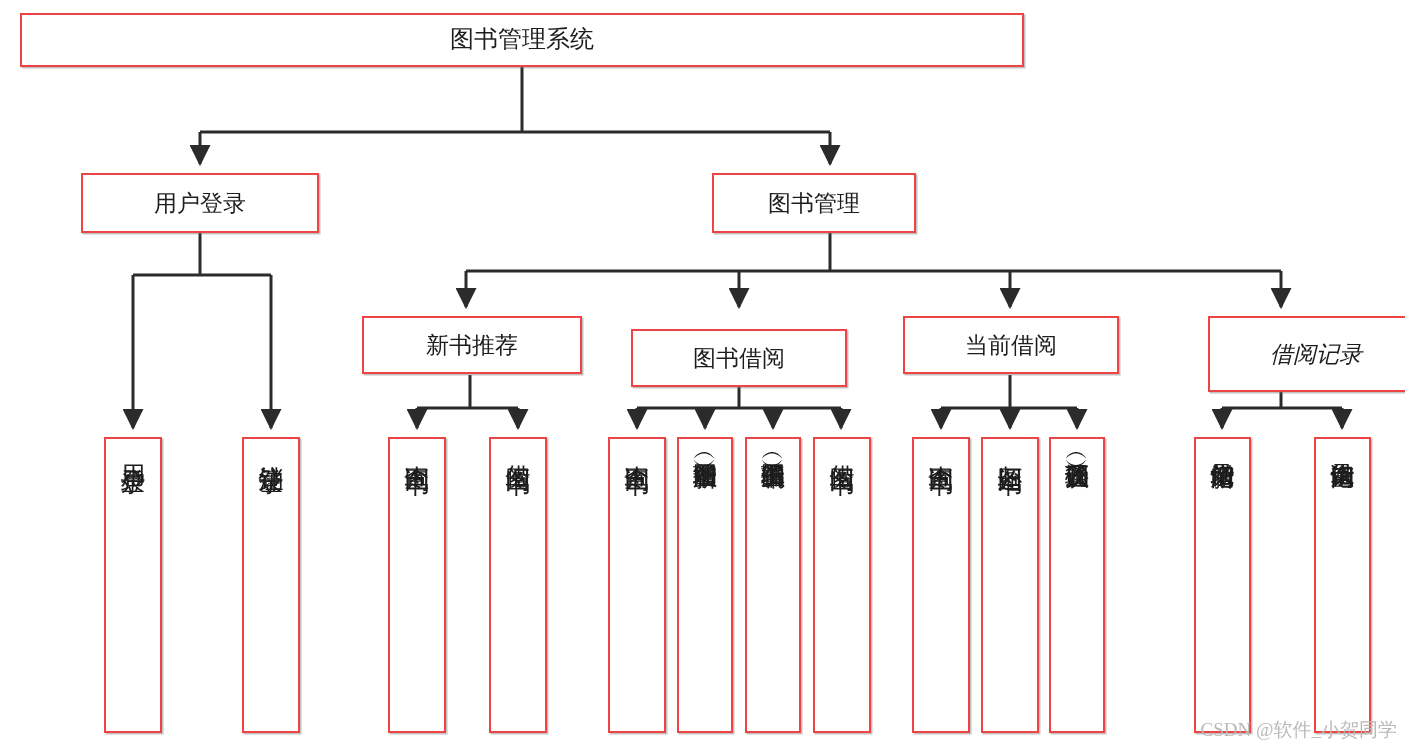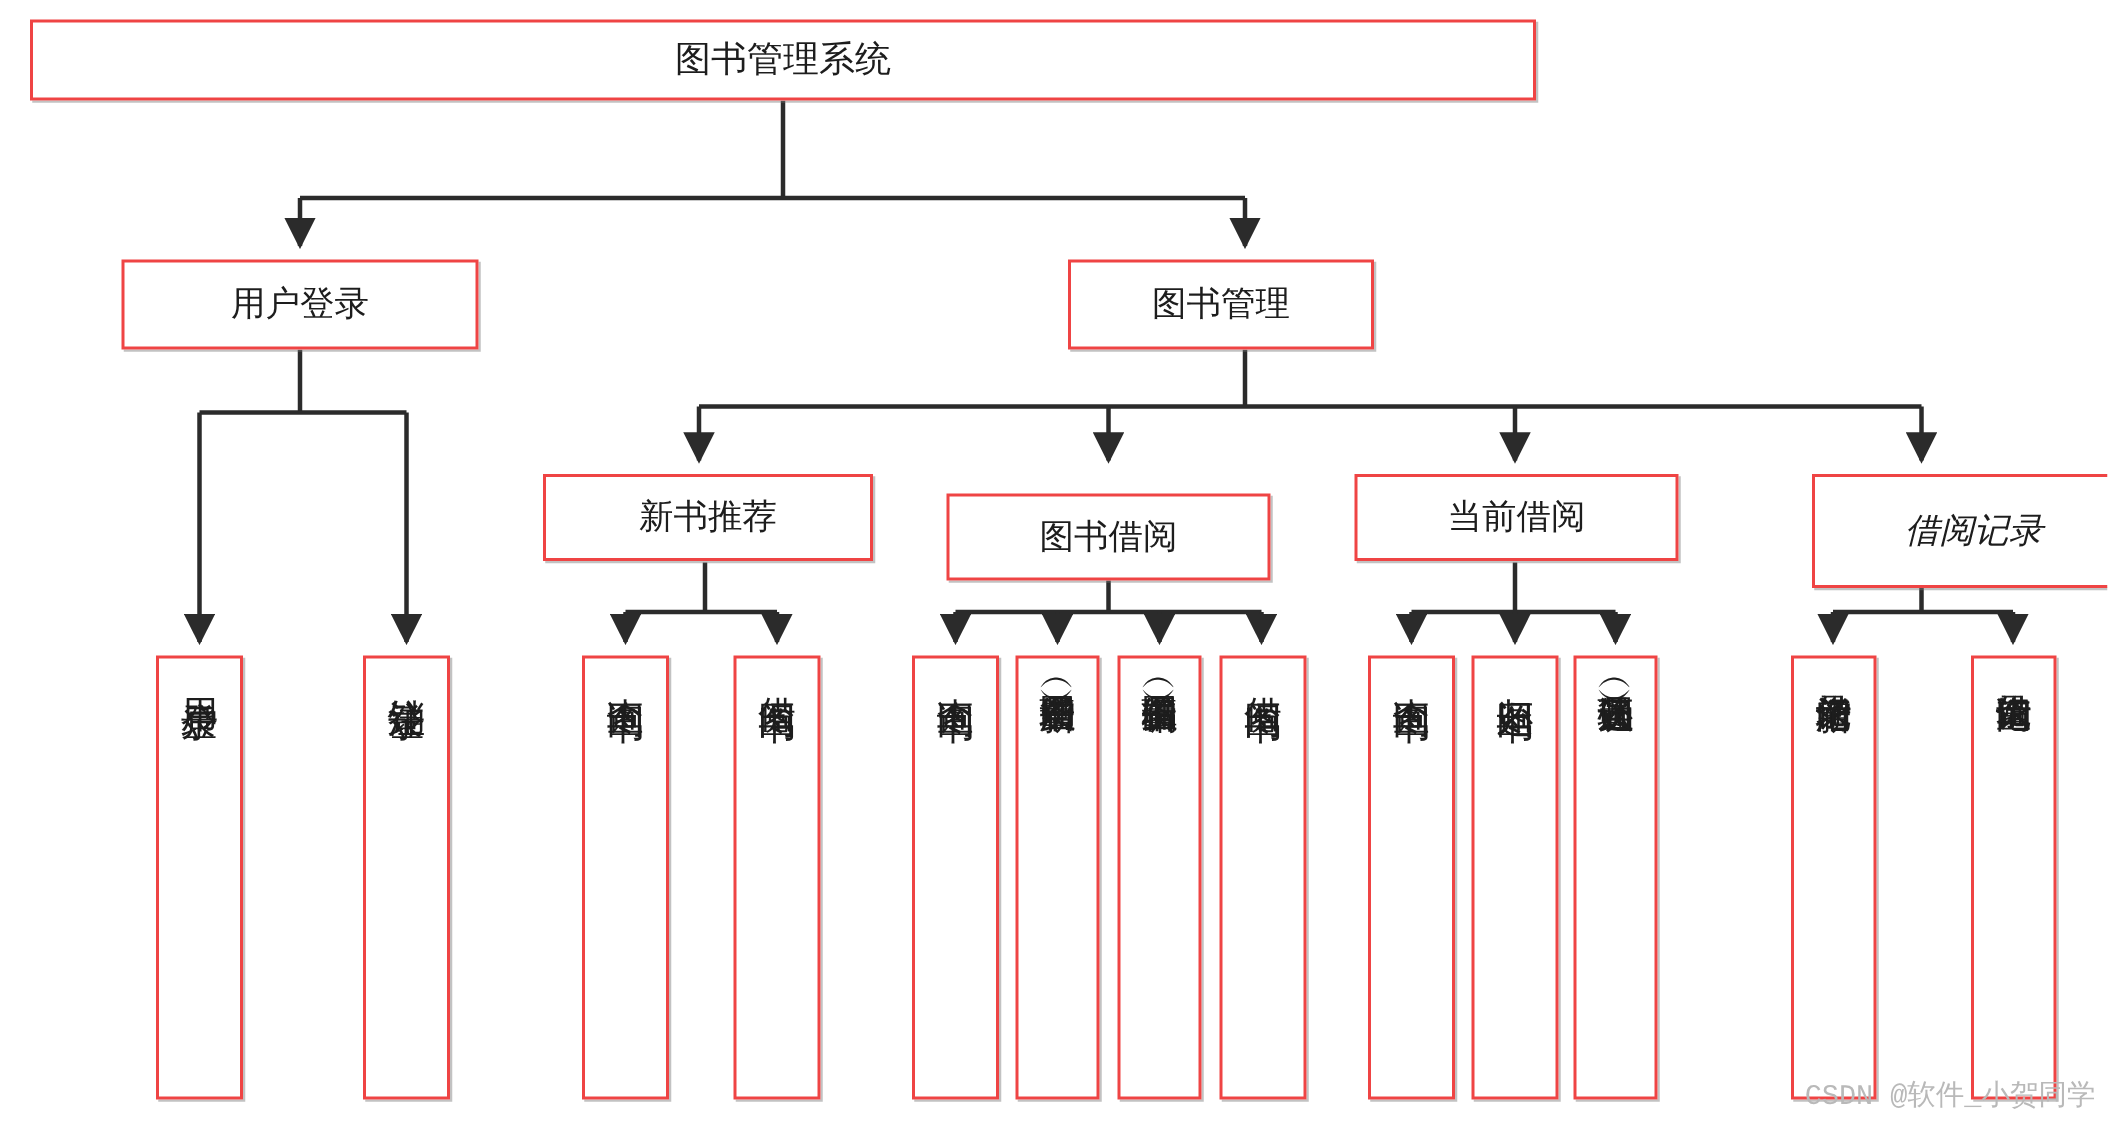--- a/index.html
+++ b/index.html
@@ -66,21 +66,21 @@
     white-space: nowrap;
   }
   .node.vert.long .node-label {
     font-size: 24px;
     letter-spacing: 0px;
   }
   #watermark {
     position: absolute;
     right: 8px;
     bottom: 4px;
-    font-family: Liberation Mono, monospace;
+    font-family: Liberation Serif, serif;
     font-size: 19px;
     color: #b9b9b9;
     white-space: nowrap;
     user-select: none;
   }
 </style>
 </head>
 <body>
 
 <div id="diagram-canvas">

